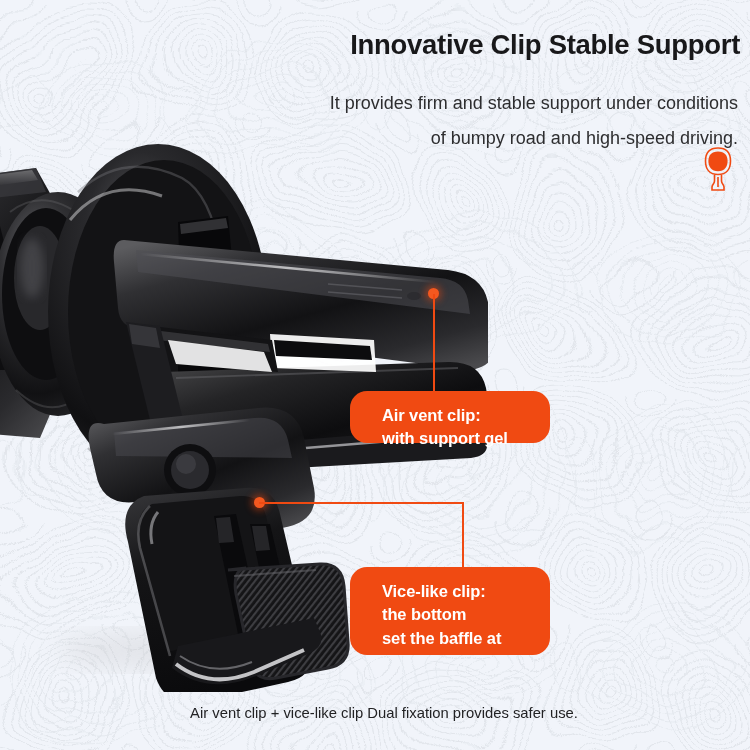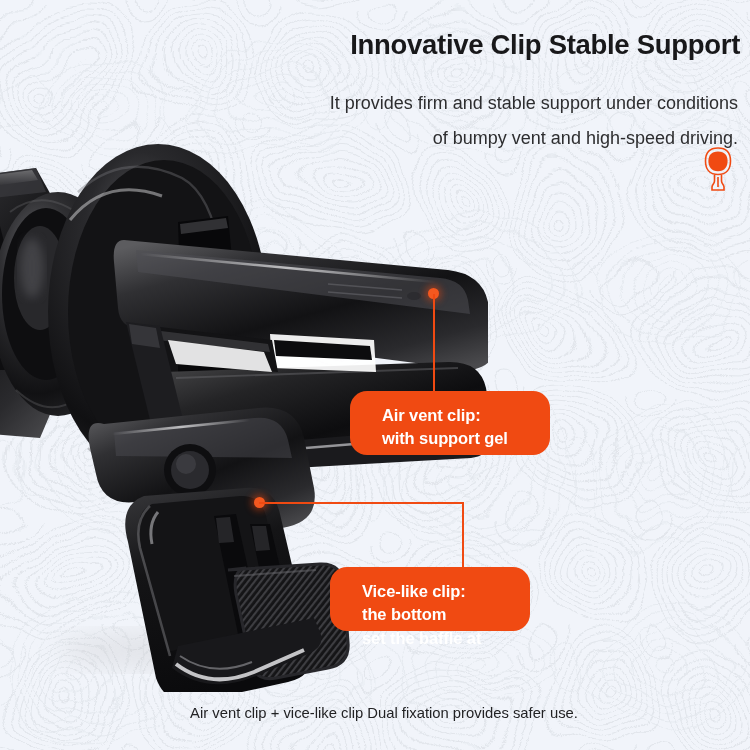--- a/index.html
+++ b/index.html
@@ -62,22 +62,22 @@
     border-radius:17px;
     color:#ffffff;
     font-weight:700;
     font-size:16.5px;
     line-height:1.42;
     padding:13px 0 13px 32px;
     box-sizing:border-box;
     letter-spacing:-.1px;
   }
   .callout span{display:block;white-space:nowrap;}
-  #callout-1{left:350px;top:391px;width:200px;height:64px;}
-  #callout-2{left:330px;top:567px;width:200px;height:64px;}
+  #callout-1{left:350px;top:391px;width:200px;height:52px;}
+  #callout-2{left:350px;top:567px;width:200px;height:88px;}
   
   .lead-line{position:absolute;background:#f04a12;}
   .lead-dot{
     position:absolute;
     width:11px;height:11px;
     border-radius:50%;
     background:#f4581f;
     box-shadow:0 0 7px 3px rgba(240,74,18,.45);
   }
   #dot-1{left:428px;top:288px;}
@@ -320,21 +320,21 @@
     <g>
       <path d="M244,596 q36,28 84,8 l52,-22 q18,-8 12,-22 l-6,-14 L250,574 Z" fill="#18181b"></path>
       <path d="M248,592 q34,26 78,8 l50,-22" fill="none" stroke="#f0f0f2" stroke-width="4" opacity=".8"></path>
       <path d="M252,584 q32,22 72,6" fill="none" stroke="#9a9a9f" stroke-width="2" opacity=".6"></path>
     </g>
   </svg>
 
   <div id="title">Innovative Clip Stable Support</div>
   <div id="subtitle">
     <span>It provides firm and stable support under conditions</span>
-    <span>of bumpy vent and high-speed driving.</span>
+    <span>of bumpy road and high-speed driving.</span>
   </div>
 
   <svg id="brand-icon" viewBox="0 0 34 46">
     <g fill="none" stroke="#f04a12" stroke-width="1.6">
       <path d="M17,2 C25.5,2 29.5,7 29.5,15 C29.5,23 25.5,28.5 17,28.5
                C8.5,28.5 4.5,23 4.5,15 C4.5,7 8.5,2 17,2 Z"></path>
       <path d="M13.5,29 L13.5,35 C13.5,38 11,38.5 11,41 L11,44 L23,44 L23,41
                C23,38.5 20.5,38 20.5,35 L20.5,29"></path>
       <line x1="17" y1="31" x2="17" y2="41"></line>
     </g>

